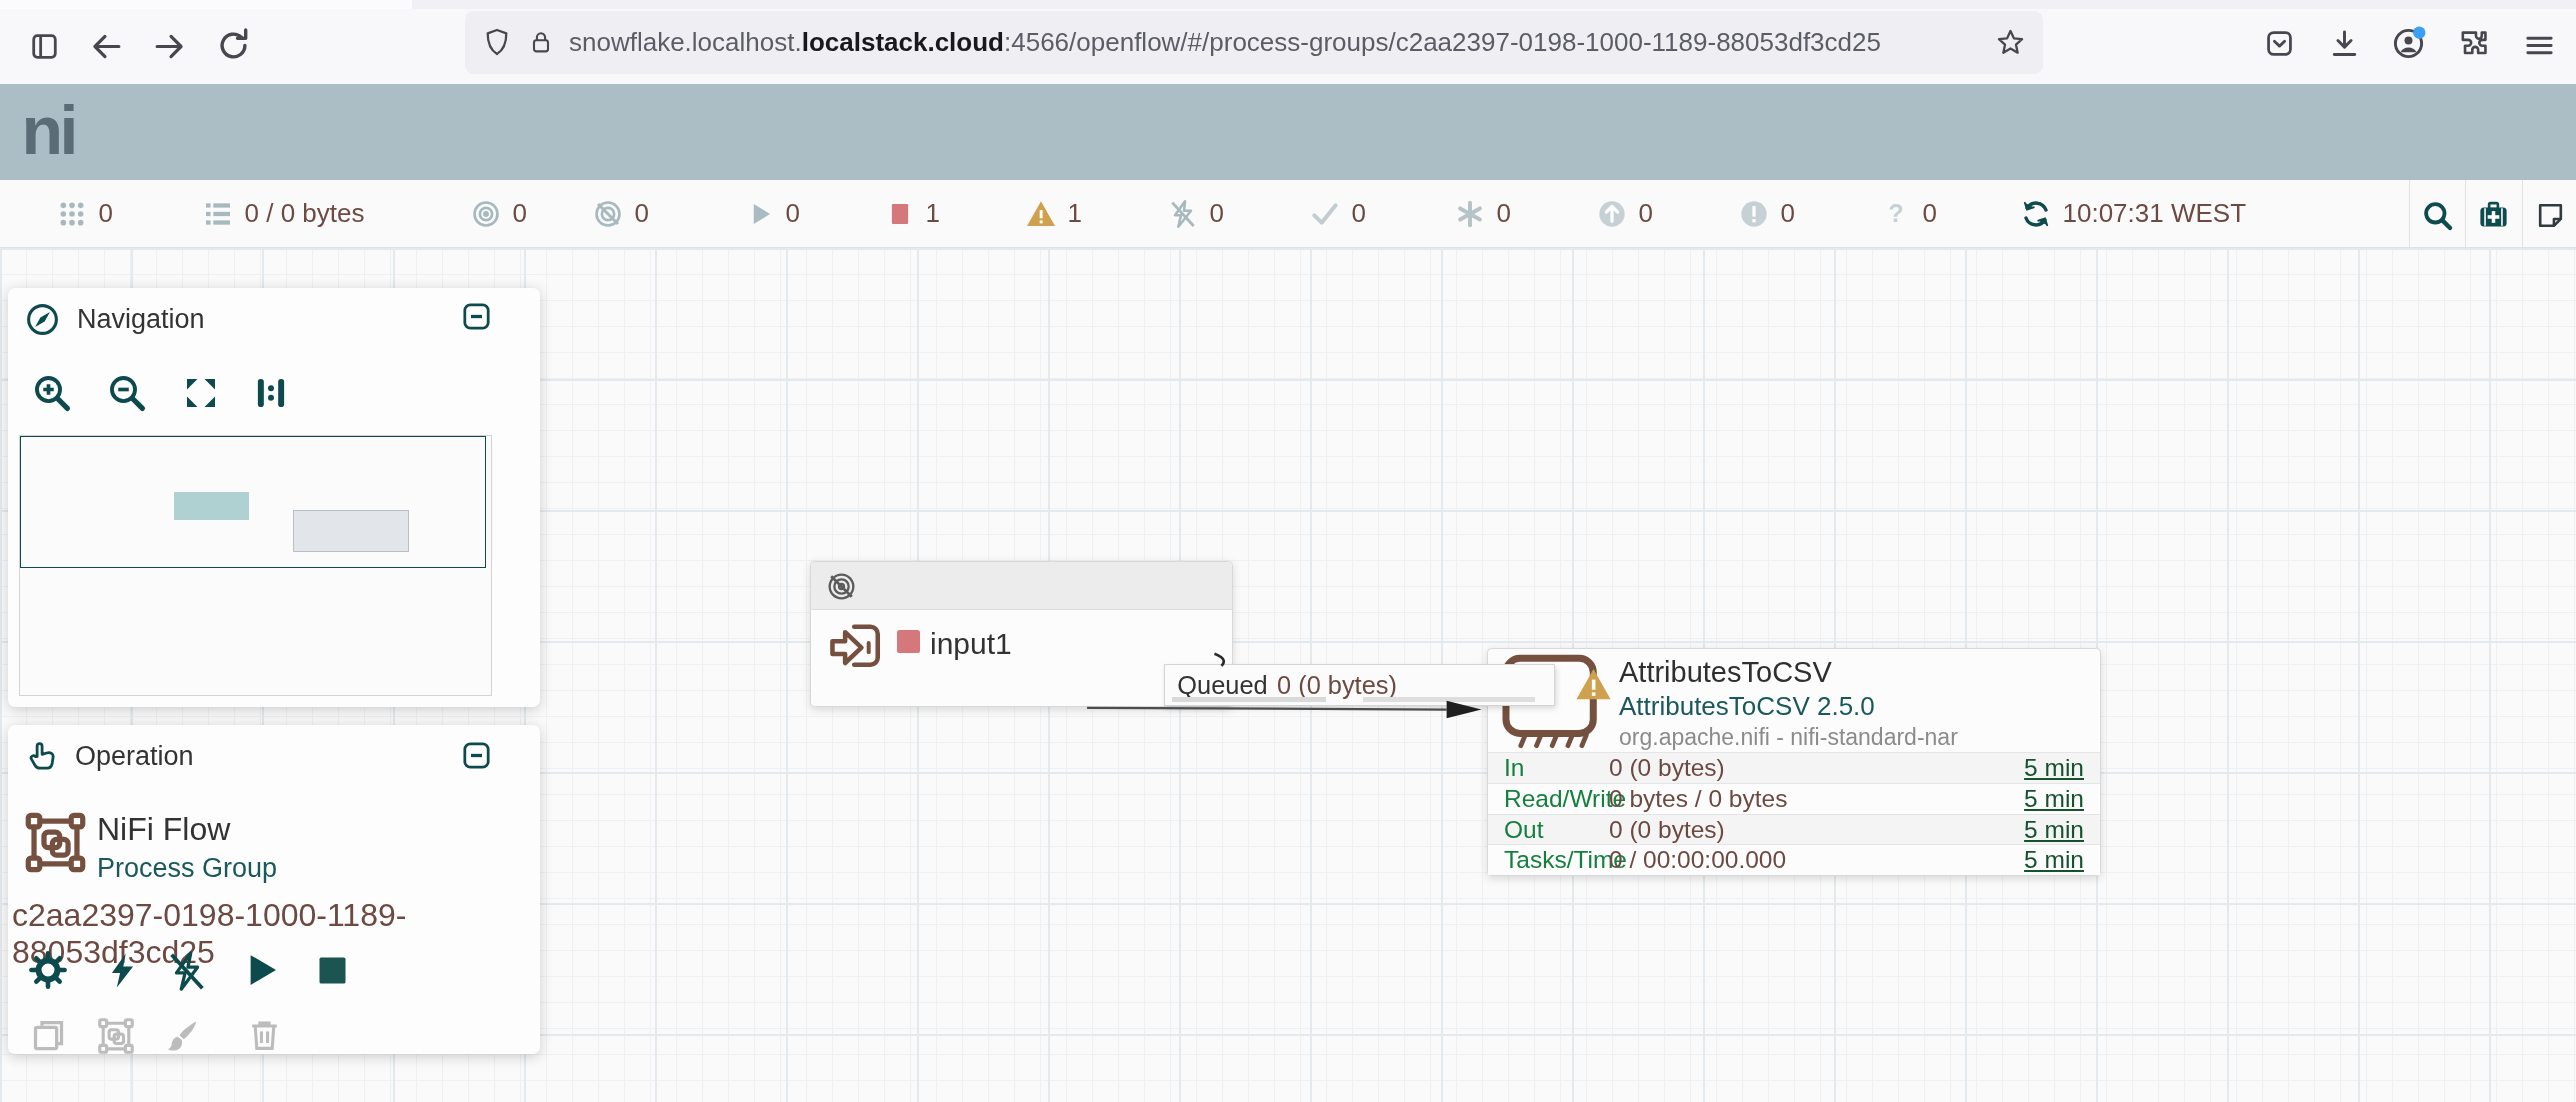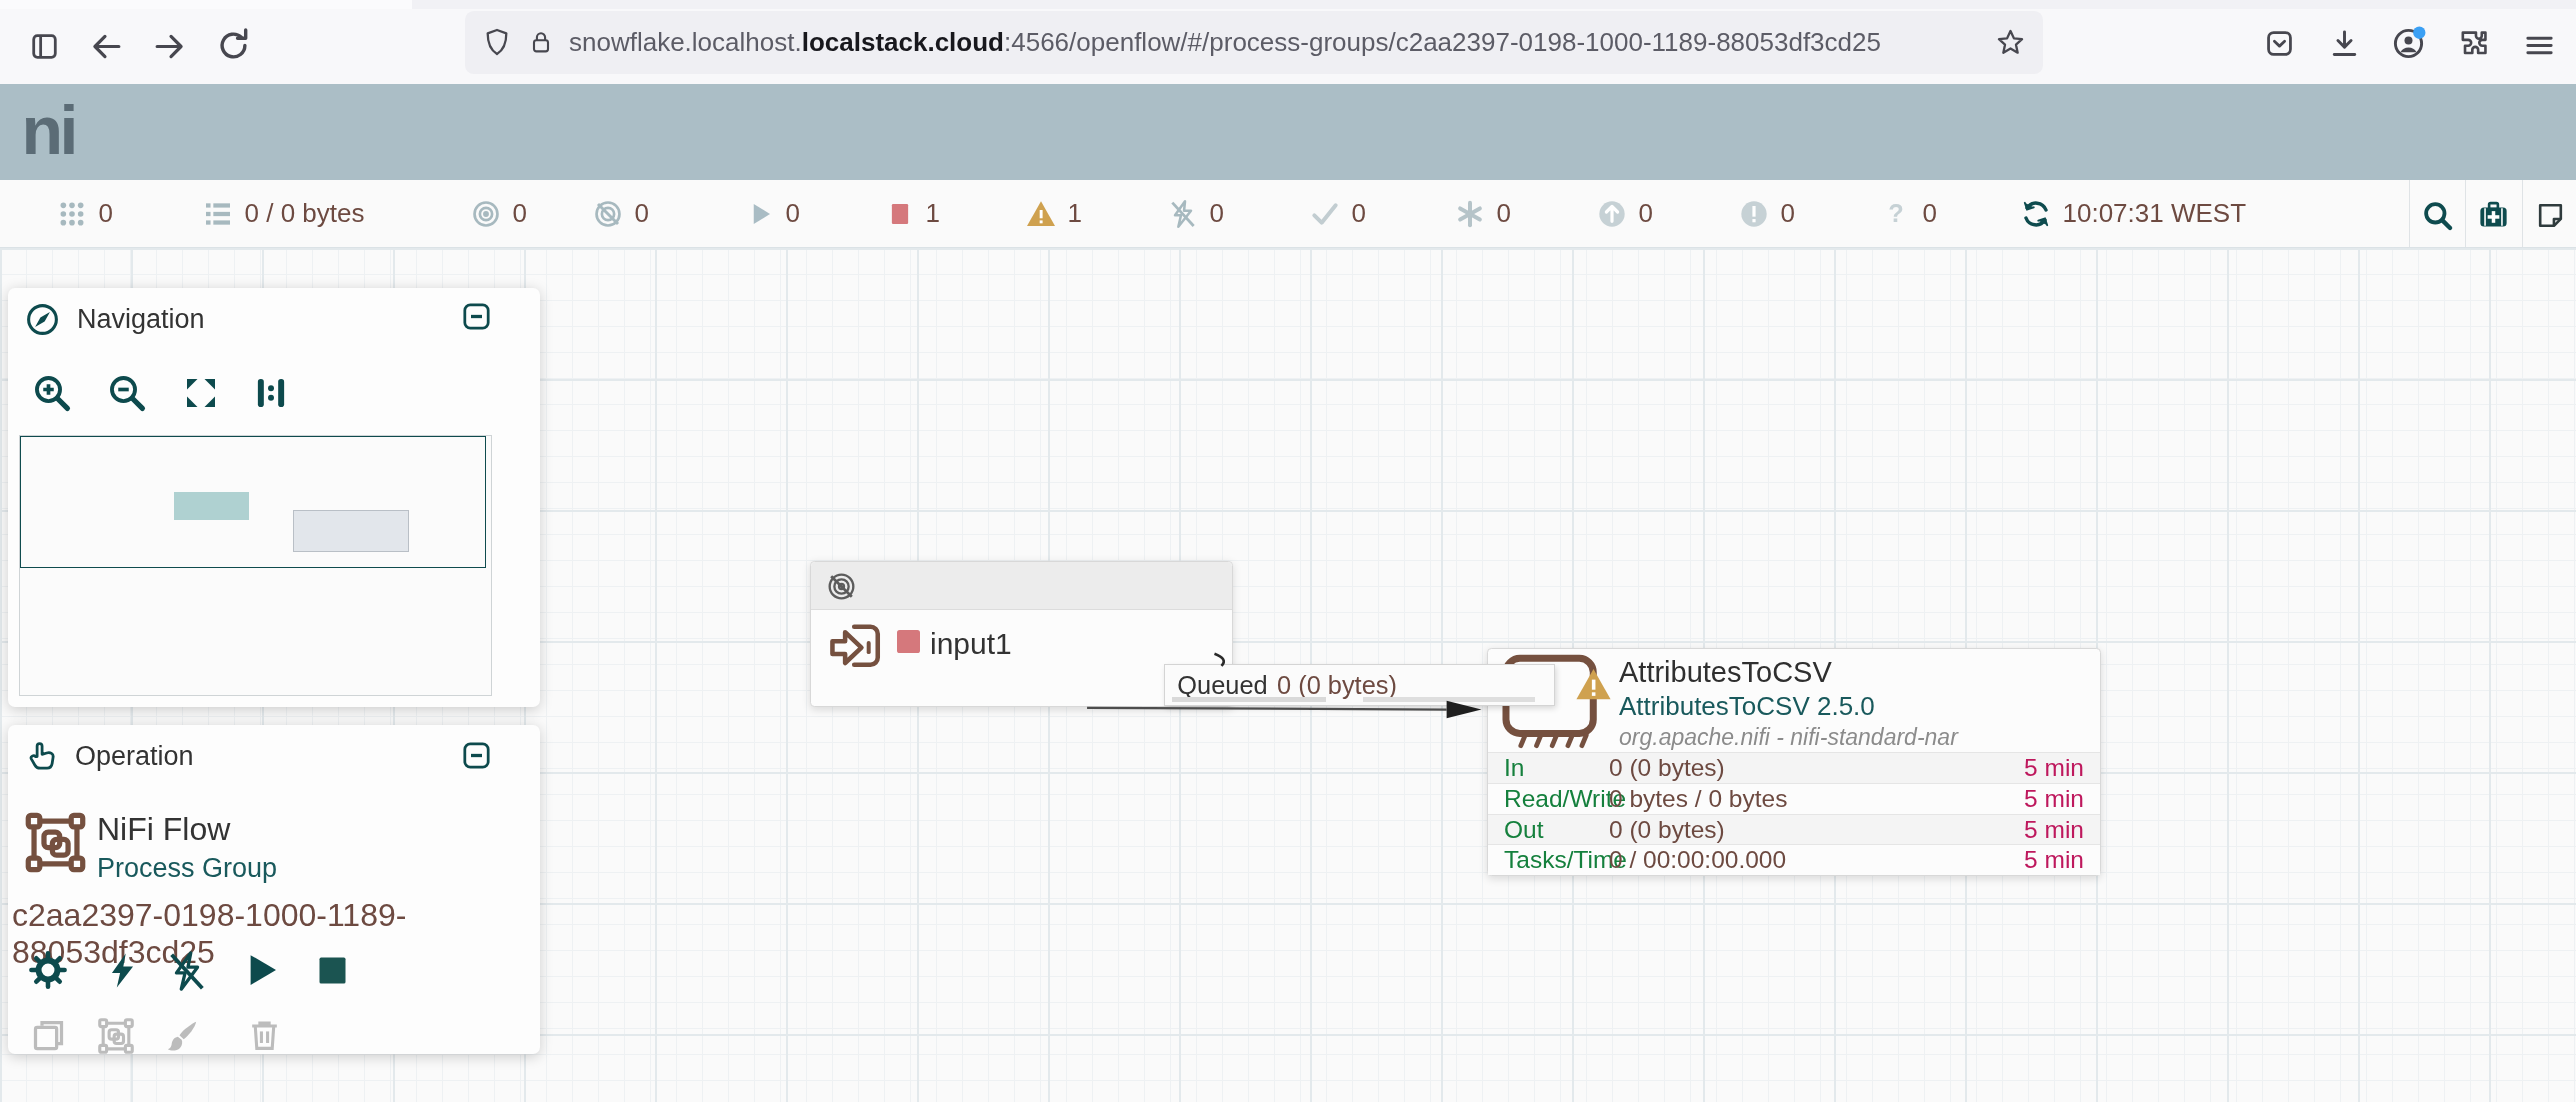--- a/index.html
+++ b/index.html
@@ -36,21 +36,21 @@
   
   .panel{background:#fdfdfd;border-radius:7px;box-shadow:0 2.6px 12.3px rgba(0,0,0,.18);padding-left:33px;}
   .panel-title{font-size:27px;color:#333;}
   .ph{position:absolute;display:flex;align-items:center;gap:16px;left:16px;top:12.3px;height:39px;}
   
   .card{background:#fcfcfc;border:0.9px solid #d8d8d8;border-radius:4.4px;box-shadow:0 2.6px 8px rgba(0,0,0,.13);}
   .stat-row{position:absolute;left:0;width:612px;height:31px;display:flex;align-items:center;box-sizing:border-box;
     padding:0 16px;border-top:0.9px solid #e5e5e5;font-size:24.5px;}
   .stat-label{width:105px;color:#15803d;}
   .stat-value{flex:1;color:#6d4a41;}
-  .stat-win{color:#be185d;}
+  .stat-win{color:#14532d;text-decoration:underline;}
   .teal{color:#19595c;}
   .brown{color:#6d4a41;}
 </style>
 </head>
 <body>
 
 <div class="abs chrome">
   <div class="abs chrome-strip"></div>
   <div class="abs chrome-strip-right"></div>
 
@@ -554,21 +554,21 @@
       <line x1="100" y1="94" x2="95" y2="106"></line>
     </g>
   </svg>
   <svg class="abs" style="left:86px;top:16px;" width="39" height="39" viewBox="0 0 24 24">
     <path d="M12 2.5 L22.5 21 H1.5 Z" fill="#cfa14f"></path>
     <rect x="11" y="9" width="2.2" height="6.2" fill="#fff"></rect>
     <rect x="11" y="16.8" width="2.2" height="2.2" fill="#fff"></rect>
   </svg>
   <div class="abs" style="left:131px;top:7px;font-size:29px;color:#2f2f2f;">AttributesToCSV</div>
   <div class="abs teal" style="left:131px;top:42px;font-size:26px;">AttributesToCSV 2.5.0</div>
-  <div class="abs" style="left:131px;top:75px;font-size:23px;color:#8b8b8b;font-style:italic;">org.apache.nifi - nifi-standard-nar</div>
+  <div class="abs" style="left:131px;top:75px;font-size:23px;color:#8b8b8b;">org.apache.nifi - nifi-standard-nar</div>
 
   <div class="stat-row" style="top:103px;background:#f4f4f4;">
     <span class="stat-label">In</span>
     <span class="stat-value">0 (0 bytes)</span>
     <span class="stat-win">5 min</span>
   </div>
   <div class="stat-row" style="top:134px;background:#fcfcfc;">
     <span class="stat-label">Read/Write</span>
     <span class="stat-value">0 bytes / 0 bytes</span>
     <span class="stat-win">5 min</span>

